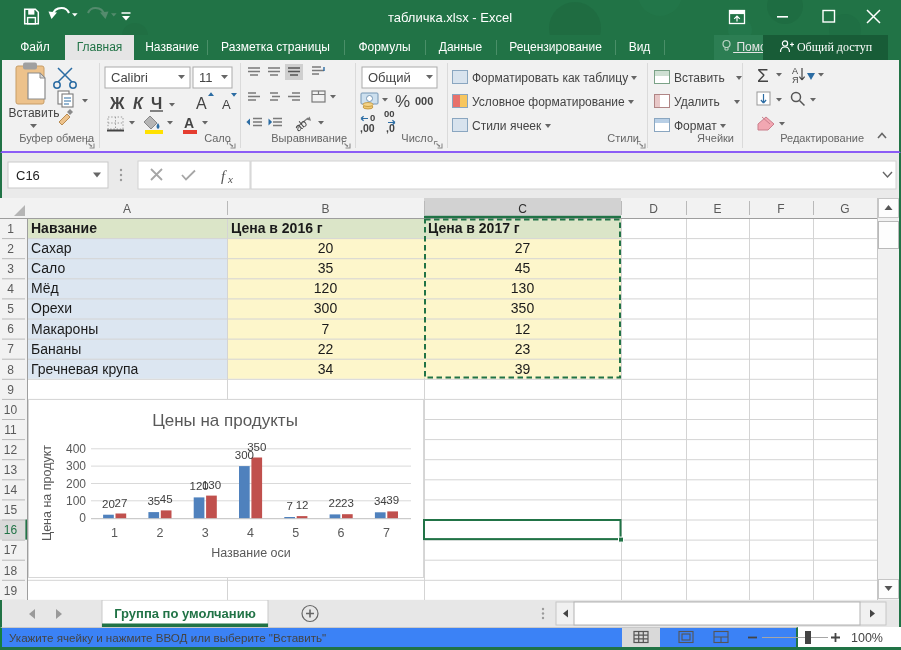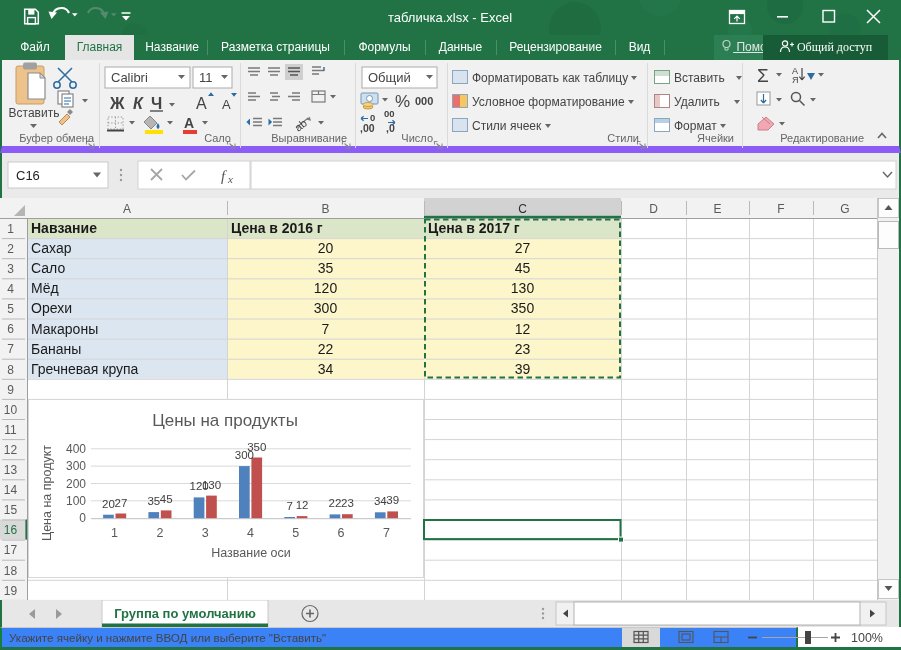--- a/index.html
+++ b/index.html
@@ -1,21 +1,21 @@
 <!DOCTYPE html>
 <html><head><meta charset="utf-8"><style>
 *{margin:0;padding:0;box-sizing:border-box}
 html,body{width:901px;height:650px;overflow:hidden}
 body{font-family:"Liberation Sans",sans-serif;position:relative;background:#fff}
 .abs{position:absolute}
 #titlebar{left:0;top:0;width:901px;height:35px;background:#217346;overflow:hidden}
 #tabstrip{left:0;top:35px;width:901px;height:25px;background:#217346}
 .tab{position:absolute;top:0;height:25px;color:#fff;font-size:12px;line-height:25px;text-align:center;white-space:nowrap}
 .tabsep{position:absolute;top:5px;width:1px;height:15px;background:#4a8f68}
-#ribbon{left:0;top:60px;width:901px;height:93px;background:#f1f1f1;border-bottom:7px solid #8b5cf6;border-left:2px solid #217346;border-right:2px solid #217346}
+#ribbon{left:0;top:60px;width:901px;height:93px;background:#f1f1f1;border-bottom:2px solid #8b5cf6;border-left:2px solid #217346;border-right:2px solid #217346}
 .gsep{position:absolute;width:1px;background:#dadada;top:3px;height:85px}
 .glabel{position:absolute;top:72px;height:13px;font-size:11px;color:#666;text-align:right;white-space:nowrap}
 .ricon{display:inline-block;width:16px;height:14px;margin-right:4px;vertical-align:-2px;background:#d8e3ee;border:1px solid #8aa6c0}
 .dd{display:inline-block;width:0;height:0;border-left:3.5px solid transparent;border-right:3.5px solid transparent;border-top:4px solid #666;vertical-align:2px}
 #ic-cf{background:linear-gradient(90deg,#e8716b 50%,#f7c65f 50%)}
 #ic-ins{background:#fff;box-shadow:inset 0 5px 0 #cfe0d3;border-color:#7ba287}
 #ic-del{background:#fff;border-color:#b08585;box-shadow:inset 5px 0 0 #e8c7c7}
 #ic-fmt{background:#fff;border-color:#8aa6c0;box-shadow:inset 0 4px 0 #b8cfe6}
 #fbar{left:0;top:153px;width:901px;height:45px;background:#eaeaea;border-left:2px solid #217346;border-right:2px solid #217346}
 #gridsvg{left:0;top:198px}

